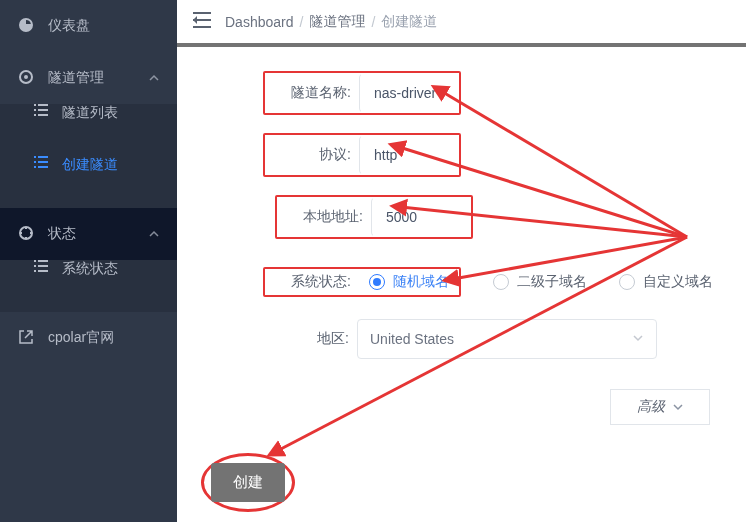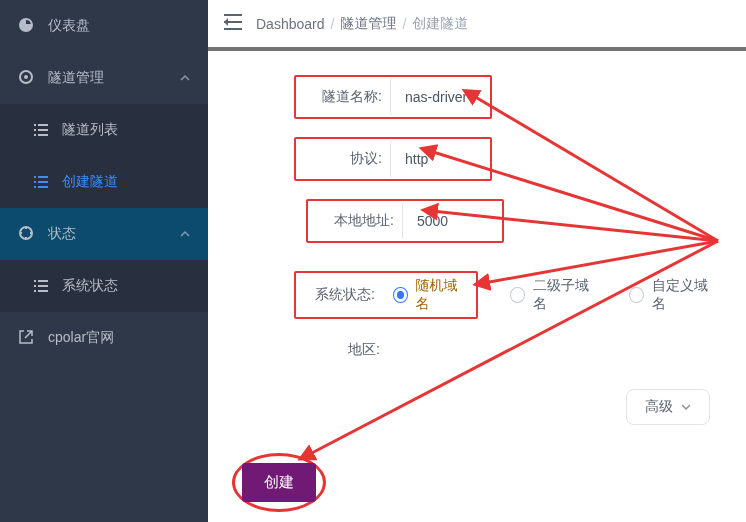--- a/index.html
+++ b/index.html
@@ -1,23 +1,23 @@
 <!DOCTYPE html>
 <html><head>
 <meta charset="utf-8">
 <style>
   * { box-sizing: border-box; margin: 0; padding: 0; }
   body { font-family: -apple-system, "Microsoft YaHei", "PingFang SC", sans-serif; font-size: 14px; color: #4a5568; background: #fff; width: 746px; height: 522px; overflow: hidden; position: relative; }
   .layout { display: flex; height: 100%; }
   
-  .sidebar { width: 208px; background: #2f3848; color: #b6bcc8; display: flex; flex-direction: column; }
+  .sidebar { width: 177px; background: #2f3848; color: #b6bcc8; display: flex; flex-direction: column; }
   .side-item { display: flex; align-items: center; height: 52px; padding: 0 18px; cursor: pointer; gap: 14px; font-size: 14px; }
   .side-item .chev { margin-left: auto; opacity: .7; }
-  .side-item.dark { background: #0c4a6e; }
-  .sub-item { display: flex; align-items: center; height: 52px; padding-left: 34px; gap: 14px; background: #28303f; color: #b6bcc8; cursor: pointer; }
+  .side-item.dark { background: #0f172a; }
+  .sub-item { display: flex; align-items: flex-start; height: 52px; padding-left: 34px; gap: 14px; background: #28303f; color: #b6bcc8; cursor: pointer; }
   .sub-item.active { color: #3a8cff; }
   .sub-item.active .list-icon rect { fill: #3a8cff; }
   .list-icon rect { fill: #b6bcc8; }
   
   .main { flex: 1; display: flex; flex-direction: column; }
   .topbar { height: 52px; display: flex; align-items: center; gap: 14px; padding: 0 16px; border-bottom: 4px solid #737373; color: #6b7280; background: #fff; }
   .menu-icon { cursor: pointer; }
   .crumbs { display: flex; gap: 6px; align-items: center; font-size: 14px; }
   .crumb { color: #6b7280; }
   .crumb.active { color: #9aa2af; }
@@ -28,25 +28,25 @@
   .value-box { height: 40px; display: flex; align-items: center; padding: 0 14px; color: #4a5568; min-width: 100px; border: 1px solid transparent; border-radius: 5px; }
   .highlight { border: 2px solid #e53535; border-radius: 2px; display: flex; align-items: center; }
   .highlight .label { border-right: none; }
   .highlight .value-box { border-left: 1px solid #e1e5ea; margin: 0; }
   .select { width: 300px; height: 40px; border: 1px solid #e1e5ea; border-radius: 4px; display: flex; align-items: center; padding: 0 12px; color: #6b7280; position: relative; }
   .select .chev-dn { margin-left: auto; opacity: .5; }
   .radio { display: flex; align-items: center; gap: 8px; cursor: pointer; color: #5a6270; }
   .radio-dot { width: 16px; height: 16px; border-radius: 50%; border: 1px solid #c5cbd3; display: inline-block; position: relative; }
   .radio.sel .radio-dot { border-color: #2f7bff; }
   .radio.sel .radio-dot::after { content: ""; position: absolute; inset: 3px; background: #2f7bff; border-radius: 50%; }
-  .radio.sel span.txt { color: #a16207; }
+  .radio.sel span.txt { color: #3b82f6; }
   .adv-row { display: flex; justify-content: flex-end; margin-top: 30px; margin-bottom: 38px; padding-right: 6px; }
-  .adv-btn { border: 1px solid #e1e5ea; border-radius: 8px; padding: 8px 18px; display: flex; align-items: center; gap: 8px; color: #5a6270; cursor: pointer; background: #fff; }
+  .adv-btn { border: 1px solid #e1e5ea; border-radius: 0; padding: 8px 26px; display: flex; align-items: center; gap: 8px; color: #5a6270; cursor: pointer; background: #fff; font-style: italic; }
   .create-wrap { position: relative; display: inline-block; margin-left: 4px; }
-  .create-btn { background: #701a75; color: #fff; border: none; border-radius: 3px; padding: 10px 22px; font-size: 15px; cursor: pointer; position: relative; z-index: 2; }
+  .create-btn { background: #737373; color: #fff; border: none; border-radius: 3px; padding: 10px 22px; font-size: 15px; cursor: pointer; position: relative; z-index: 2; }
   .create-ring { position: absolute; left: -10px; top: -10px; right: -10px; bottom: -10px; border: 3px solid #e53535; border-radius: 50% / 50%; z-index: 1; }
   
   .anno { position: absolute; inset: 0; pointer-events: none; z-index: 5; }
 </style>
 </head>
 <body>
 
 <div class="layout">
   <aside class="sidebar">
     <div class="side-item">
@@ -184,20 +184,28 @@
           <span class="txt">二级子域名</span>
         </label>
         <label class="radio" style="margin-left:32px;">
           <span class="radio-dot"></span>
           <span class="txt">自定义域名</span>
         </label>
       </div>
 
       <div class="form-row" style="margin-left:56px; margin-top:22px;">
         <span class="label">地区:</span>
+        <div class="select">
+          <span>United States</span>
+          <span class="chev-dn">
+            <svg width="12" height="12" viewBox="0 0 12 12">
+                <path d="M2 4l4 4 4-4" stroke="#8a93a2" stroke-width="1.5" fill="none"></path>
+              </svg>
+          </span>
+        </div>
       </div>
 
       <div class="adv-row">
         <div class="adv-btn">
           <span>高级</span>
           <span>
             <svg width="10" height="10" viewBox="0 0 10 10">
                 <path d="M1 3l4 4 4-4" stroke="#8a93a2" stroke-width="1.5" fill="none"></path>
               </svg>
           </span>

